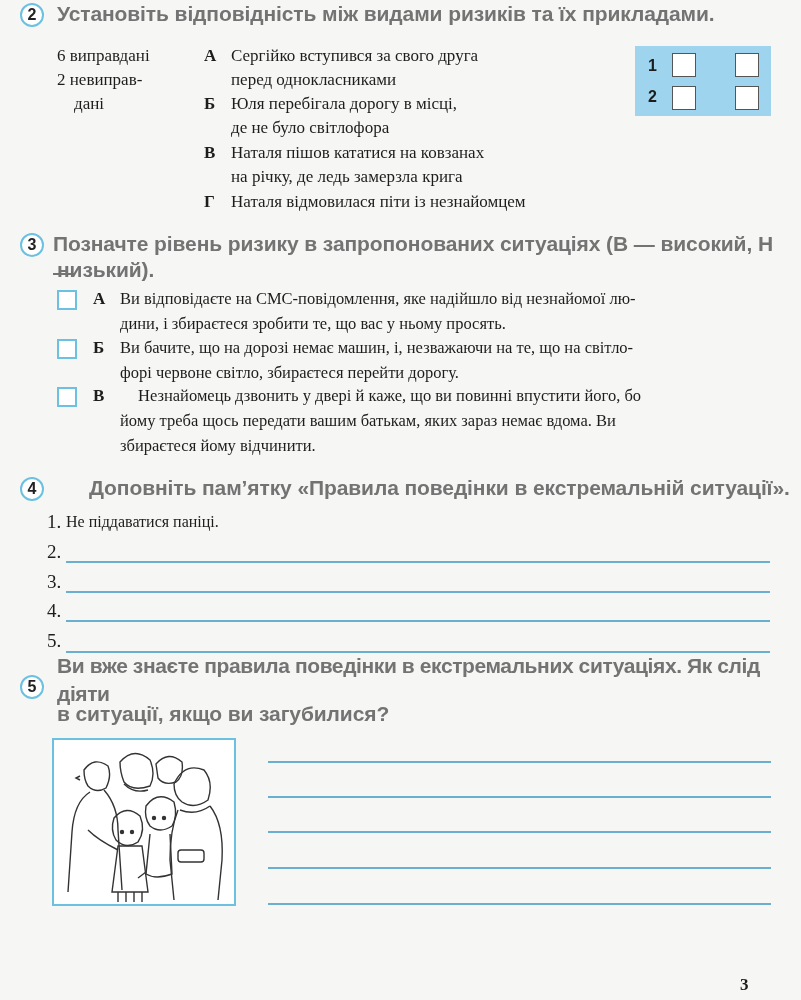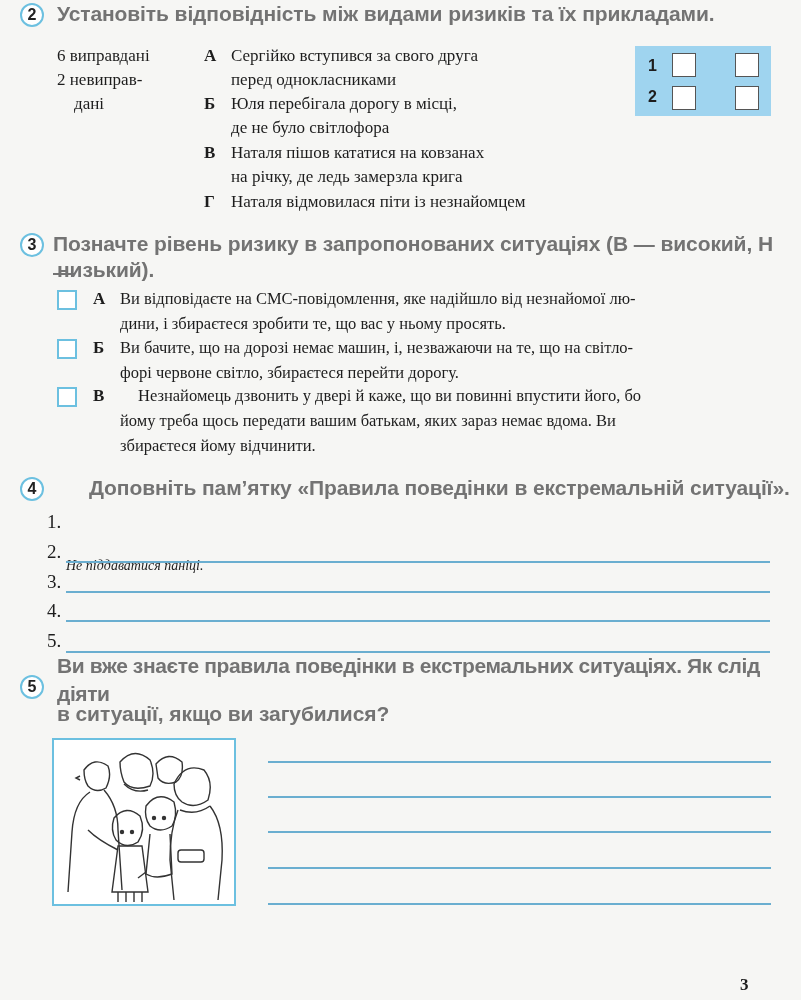--- a/index.html
+++ b/index.html
@@ -79,21 +79,21 @@
 <div class="check-box" style="left:57px;top:387px;"></div>
 <div class="letter" style="left:93px;top:384px;">В</div>
 <div class="serif-line cond" style="left:120px;top:384px;margin-left:18px;">Незнайомець дзвонить у двері й каже, що ви повинні впустити його, бо</div>
 <div class="serif-line cond" style="left:120px;top:409px;">йому треба щось передати вашим батькам, яких зараз немає вдома. Ви</div>
 <div class="serif-line cond" style="left:120px;top:434px;">збираєтеся йому відчинити.</div>
 
 <div class="num-circle" style="left:20px;top:477px;">4</div>
 <div class="q-title" style="left:57px;top:474px;margin-left:32px;">Доповніть пам’ятку «Правила поведінки в екстремальній ситуації».</div>
 
 <div class="serif-line" style="left:47px;top:510px;font-size:19px;">1.</div>
-<div class="serif-line" style="left:66px;top:510px;font-size:14px;font-style:italic;margin-top:44px;">Не піддаватися паніці.</div>
+<div class="serif-line" style="left:66px;top:510px;font-size:16px;">Не піддаватися паніці.</div>
 
 <div class="serif-line" style="left:47px;top:540px;font-size:19px;">2.</div>
 <div class="rule" style="left:66px;top:561px;width:704px;"></div>
 <div class="serif-line" style="left:47px;top:570px;font-size:19px;">3.</div>
 <div class="rule" style="left:66px;top:591px;width:704px;"></div>
 <div class="serif-line" style="left:47px;top:599px;font-size:19px;">4.</div>
 <div class="rule" style="left:66px;top:620px;width:704px;"></div>
 <div class="serif-line" style="left:47px;top:629px;font-size:19px;">5.</div>
 <div class="rule" style="left:66px;top:651px;width:704px;"></div>
 

